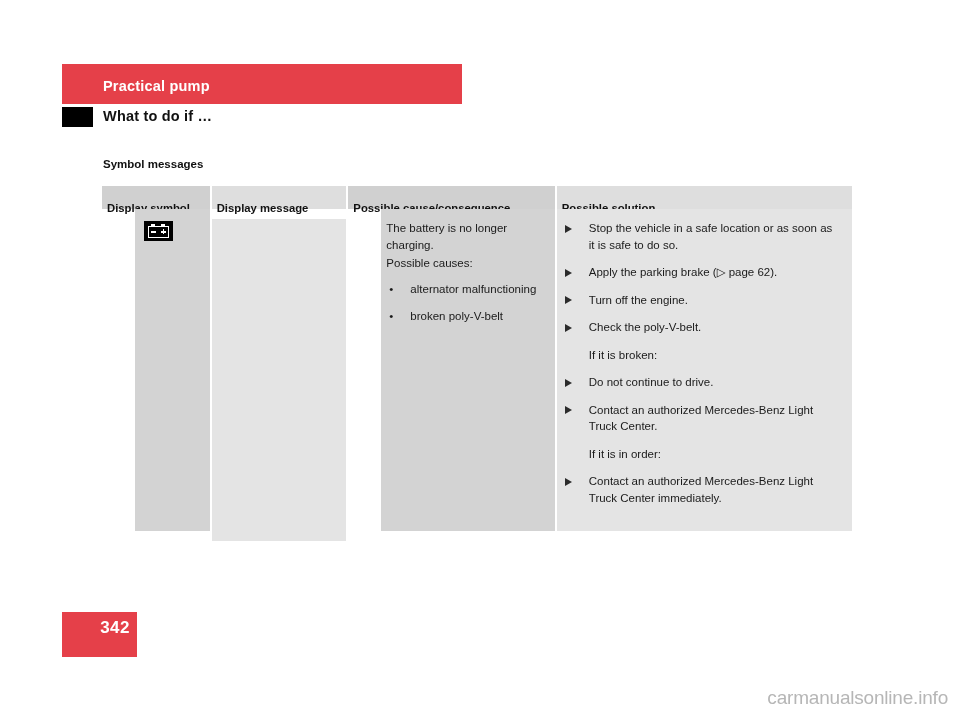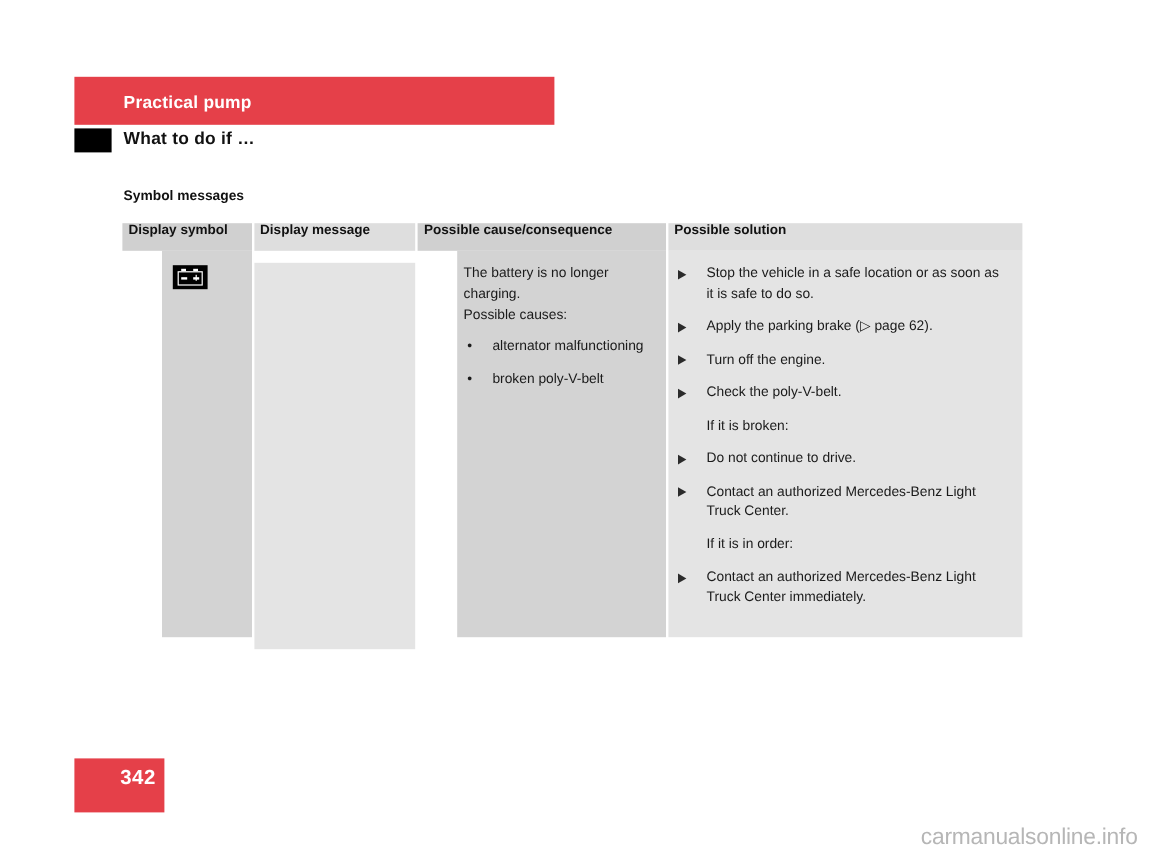--- a/index.html
+++ b/index.html
@@ -84,21 +84,21 @@
   .col-3 { width: 207px; }
   .col-4 { width: 296px; }
 
   .col-shade-dark .cell-head { background: #D0D0D0; }
   .col-shade-dark .cell-body { background: #D3D3D3; margin-left: 33px; }
   .col-shade-light .cell-head { background: #DEDEDE; }
   .col-shade-light .cell-body { background: #E4E4E4; }
 
   .cell-head {
     height: 23px;
-    padding: 0 0 0 5px;
+    padding: 16px 0 0 5px;
     font-size: 11.3px;
     font-weight: bold;
     color: #111111;
     white-space: nowrap;
   }
   .cell-body {
     padding: 11px 8px 14px 5px;
     min-height: 322px;
     font-size: 11.5px;
     line-height: 16.5px;
@@ -194,21 +194,21 @@
     border-left: 7px solid #2b2b2b;
     border-top: 4.5px solid transparent;
     border-bottom: 4.5px solid transparent;
   }
   .lead-line { margin-bottom: 11px; }
 
   
   #page-num-box {
     position: absolute;
     left: 62px;
-    top: 632px;
+    top: 612px;
     width: 75px;
     height: 45px;
     background: #E54049;
   }
   #page-num {
     position: absolute;
     right: 7px;
     top: 6px;
     font-size: 17px;
     font-weight: bold;

